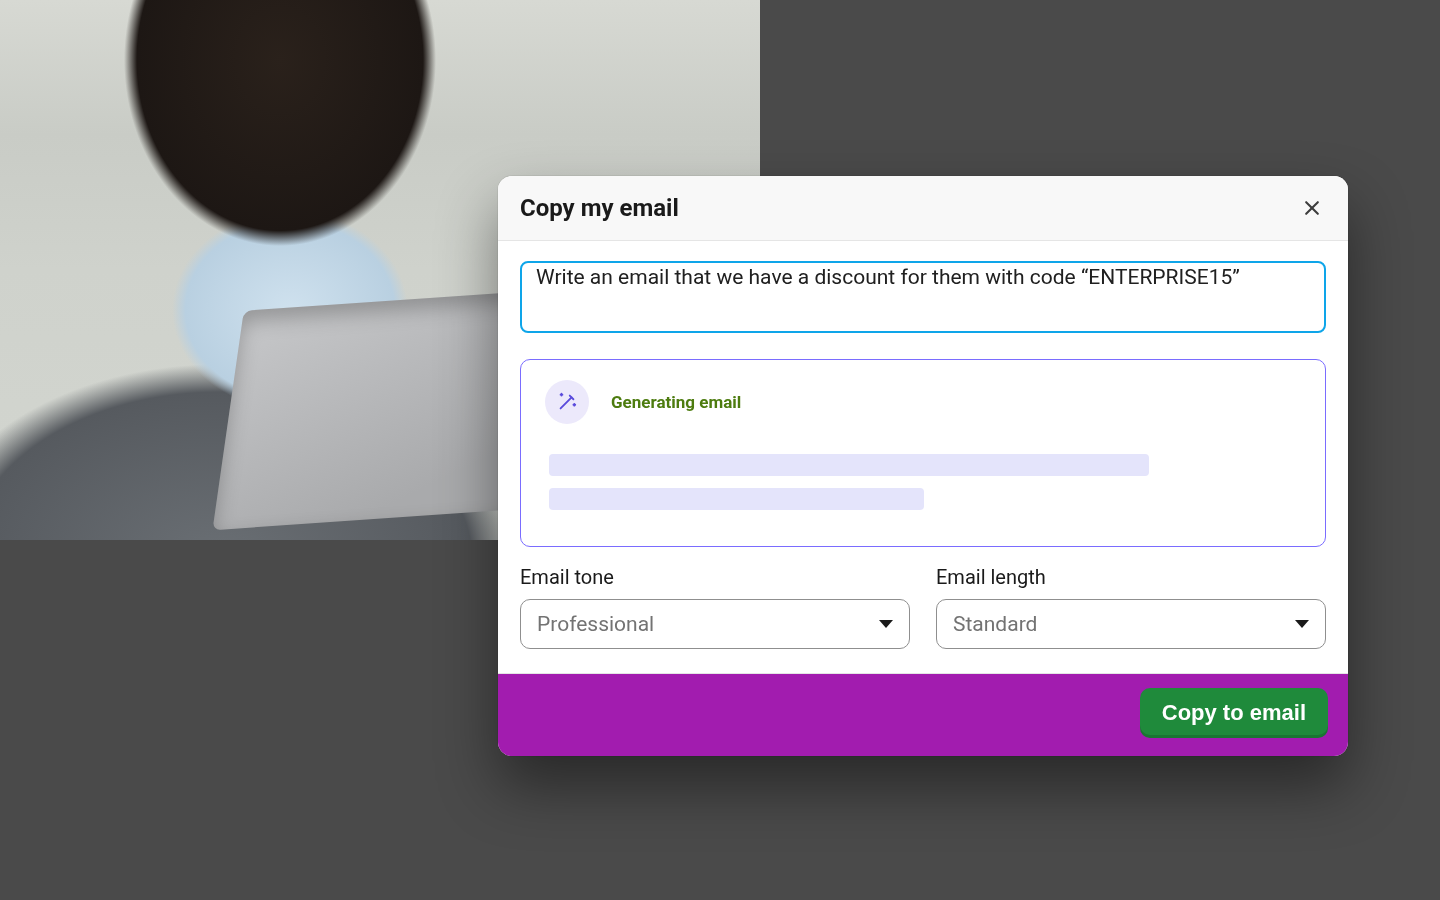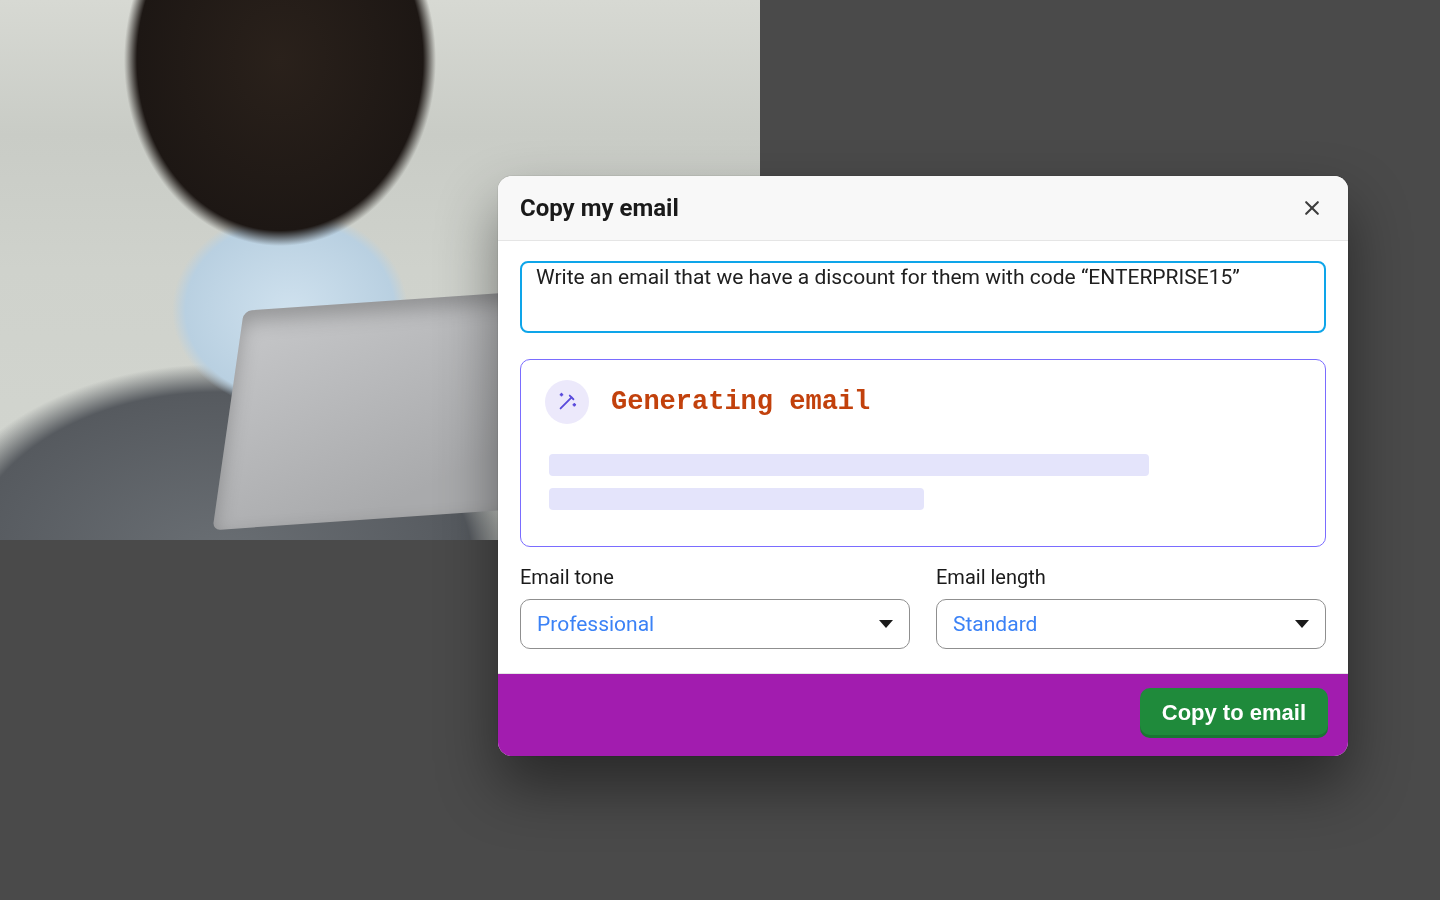--- a/index.html
+++ b/index.html
@@ -91,24 +91,23 @@
     display:flex; align-items:center; gap:22px;
   }
   .magic-circle {
     width: 44px; height: 44px; border-radius: 50%;
     background: #ece9fb;
     display:flex; align-items:center; justify-content:center;
     color:#5a4bdc;
   }
   .magic-circle svg { width: 22px; height: 22px; stroke: currentColor; }
   .gen-label {
-    font-size: 27px;
+    font-size: 17px;
     font-weight: 700;
-    color: #c2410c;
-    font-family: Liberation Mono, monospace;
+    color: #4d7c0f;
   }
   .skeletons { margin-top: 30px; padding-left: 4px; }
   .sk {
     height: 22px;
     background: #e4e4fb;
     border-radius: 4px;
     margin-bottom: 12px;
   }
   .sk1 { width: 600px; }
   .sk2 { width: 375px; }
@@ -125,21 +124,21 @@
     color: #1a1a1a;
     margin-bottom: 10px;
     display:block;
   }
   .select {
     position: relative;
     border: 1px solid #8f8f8f;
     border-radius: 10px;
     padding: 12px 16px;
     font-size: 21px;
-    color: #3b82f6;
+    color: #737373;
     background: #fff;
     cursor: pointer;
     display:flex; align-items:center; justify-content:space-between;
   }
   .caret {
     width: 0; height: 0;
     border-left: 7px solid transparent;
     border-right: 7px solid transparent;
     border-top: 8px solid #1a1a1a;
   }

